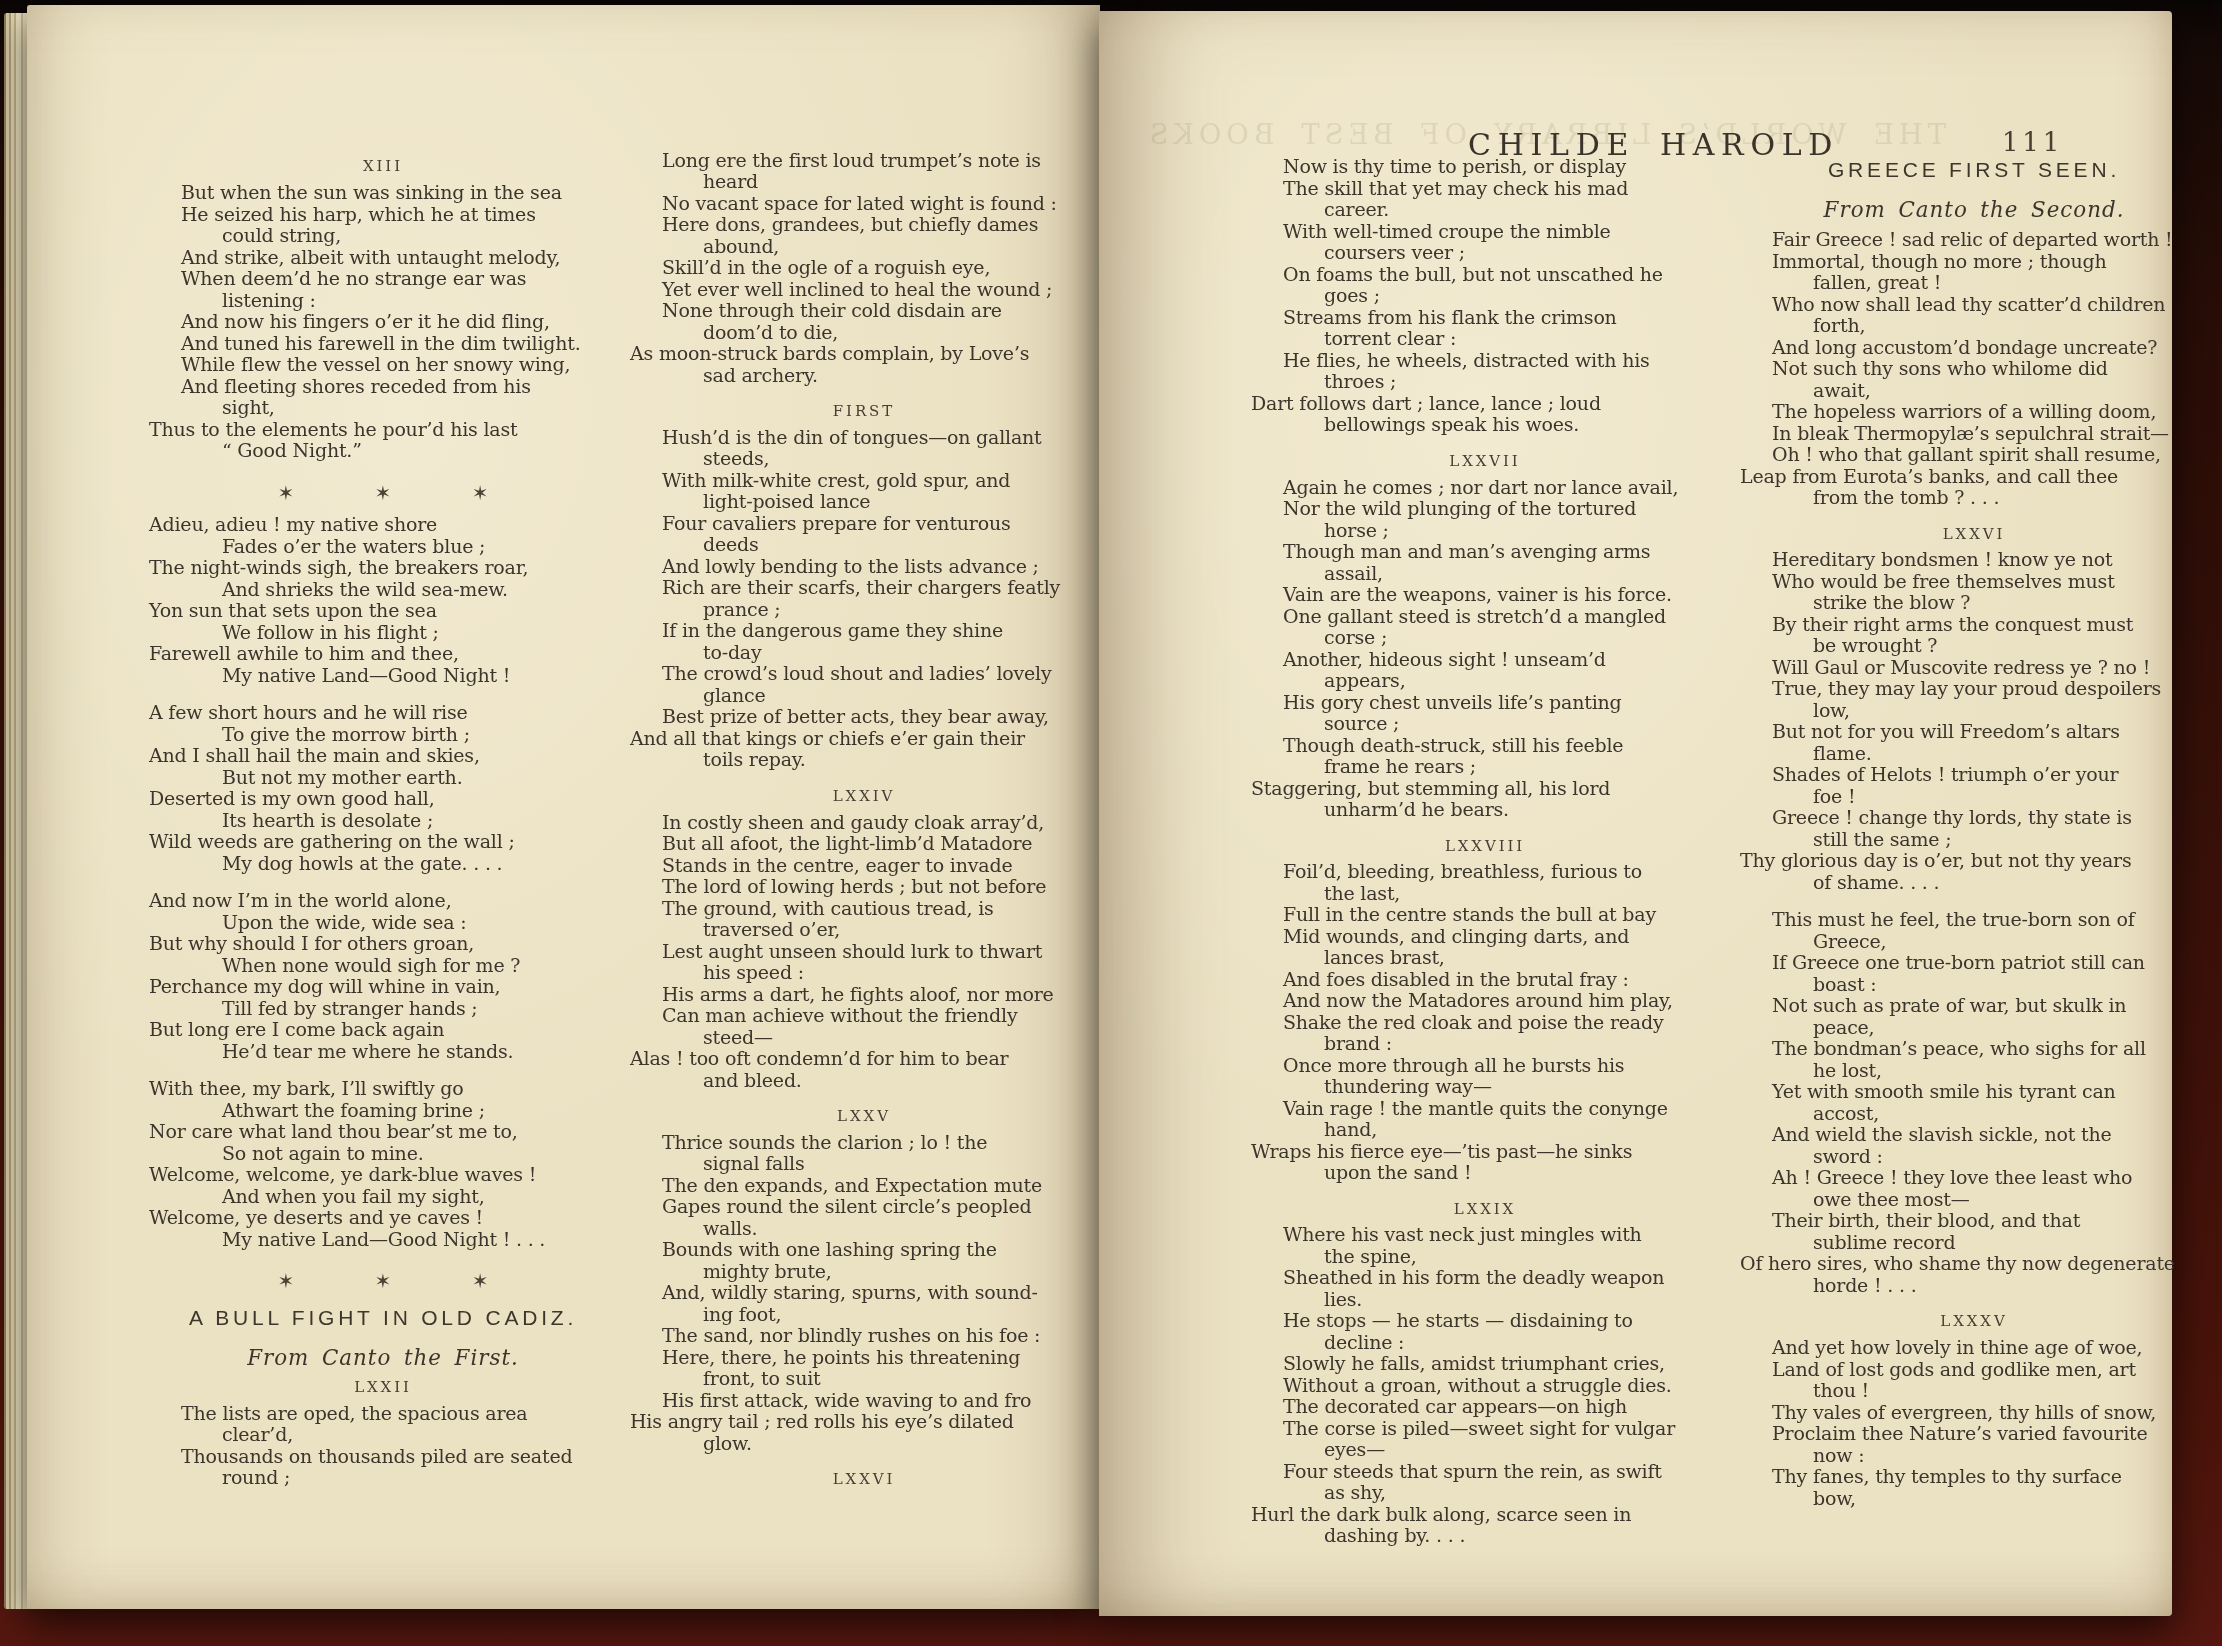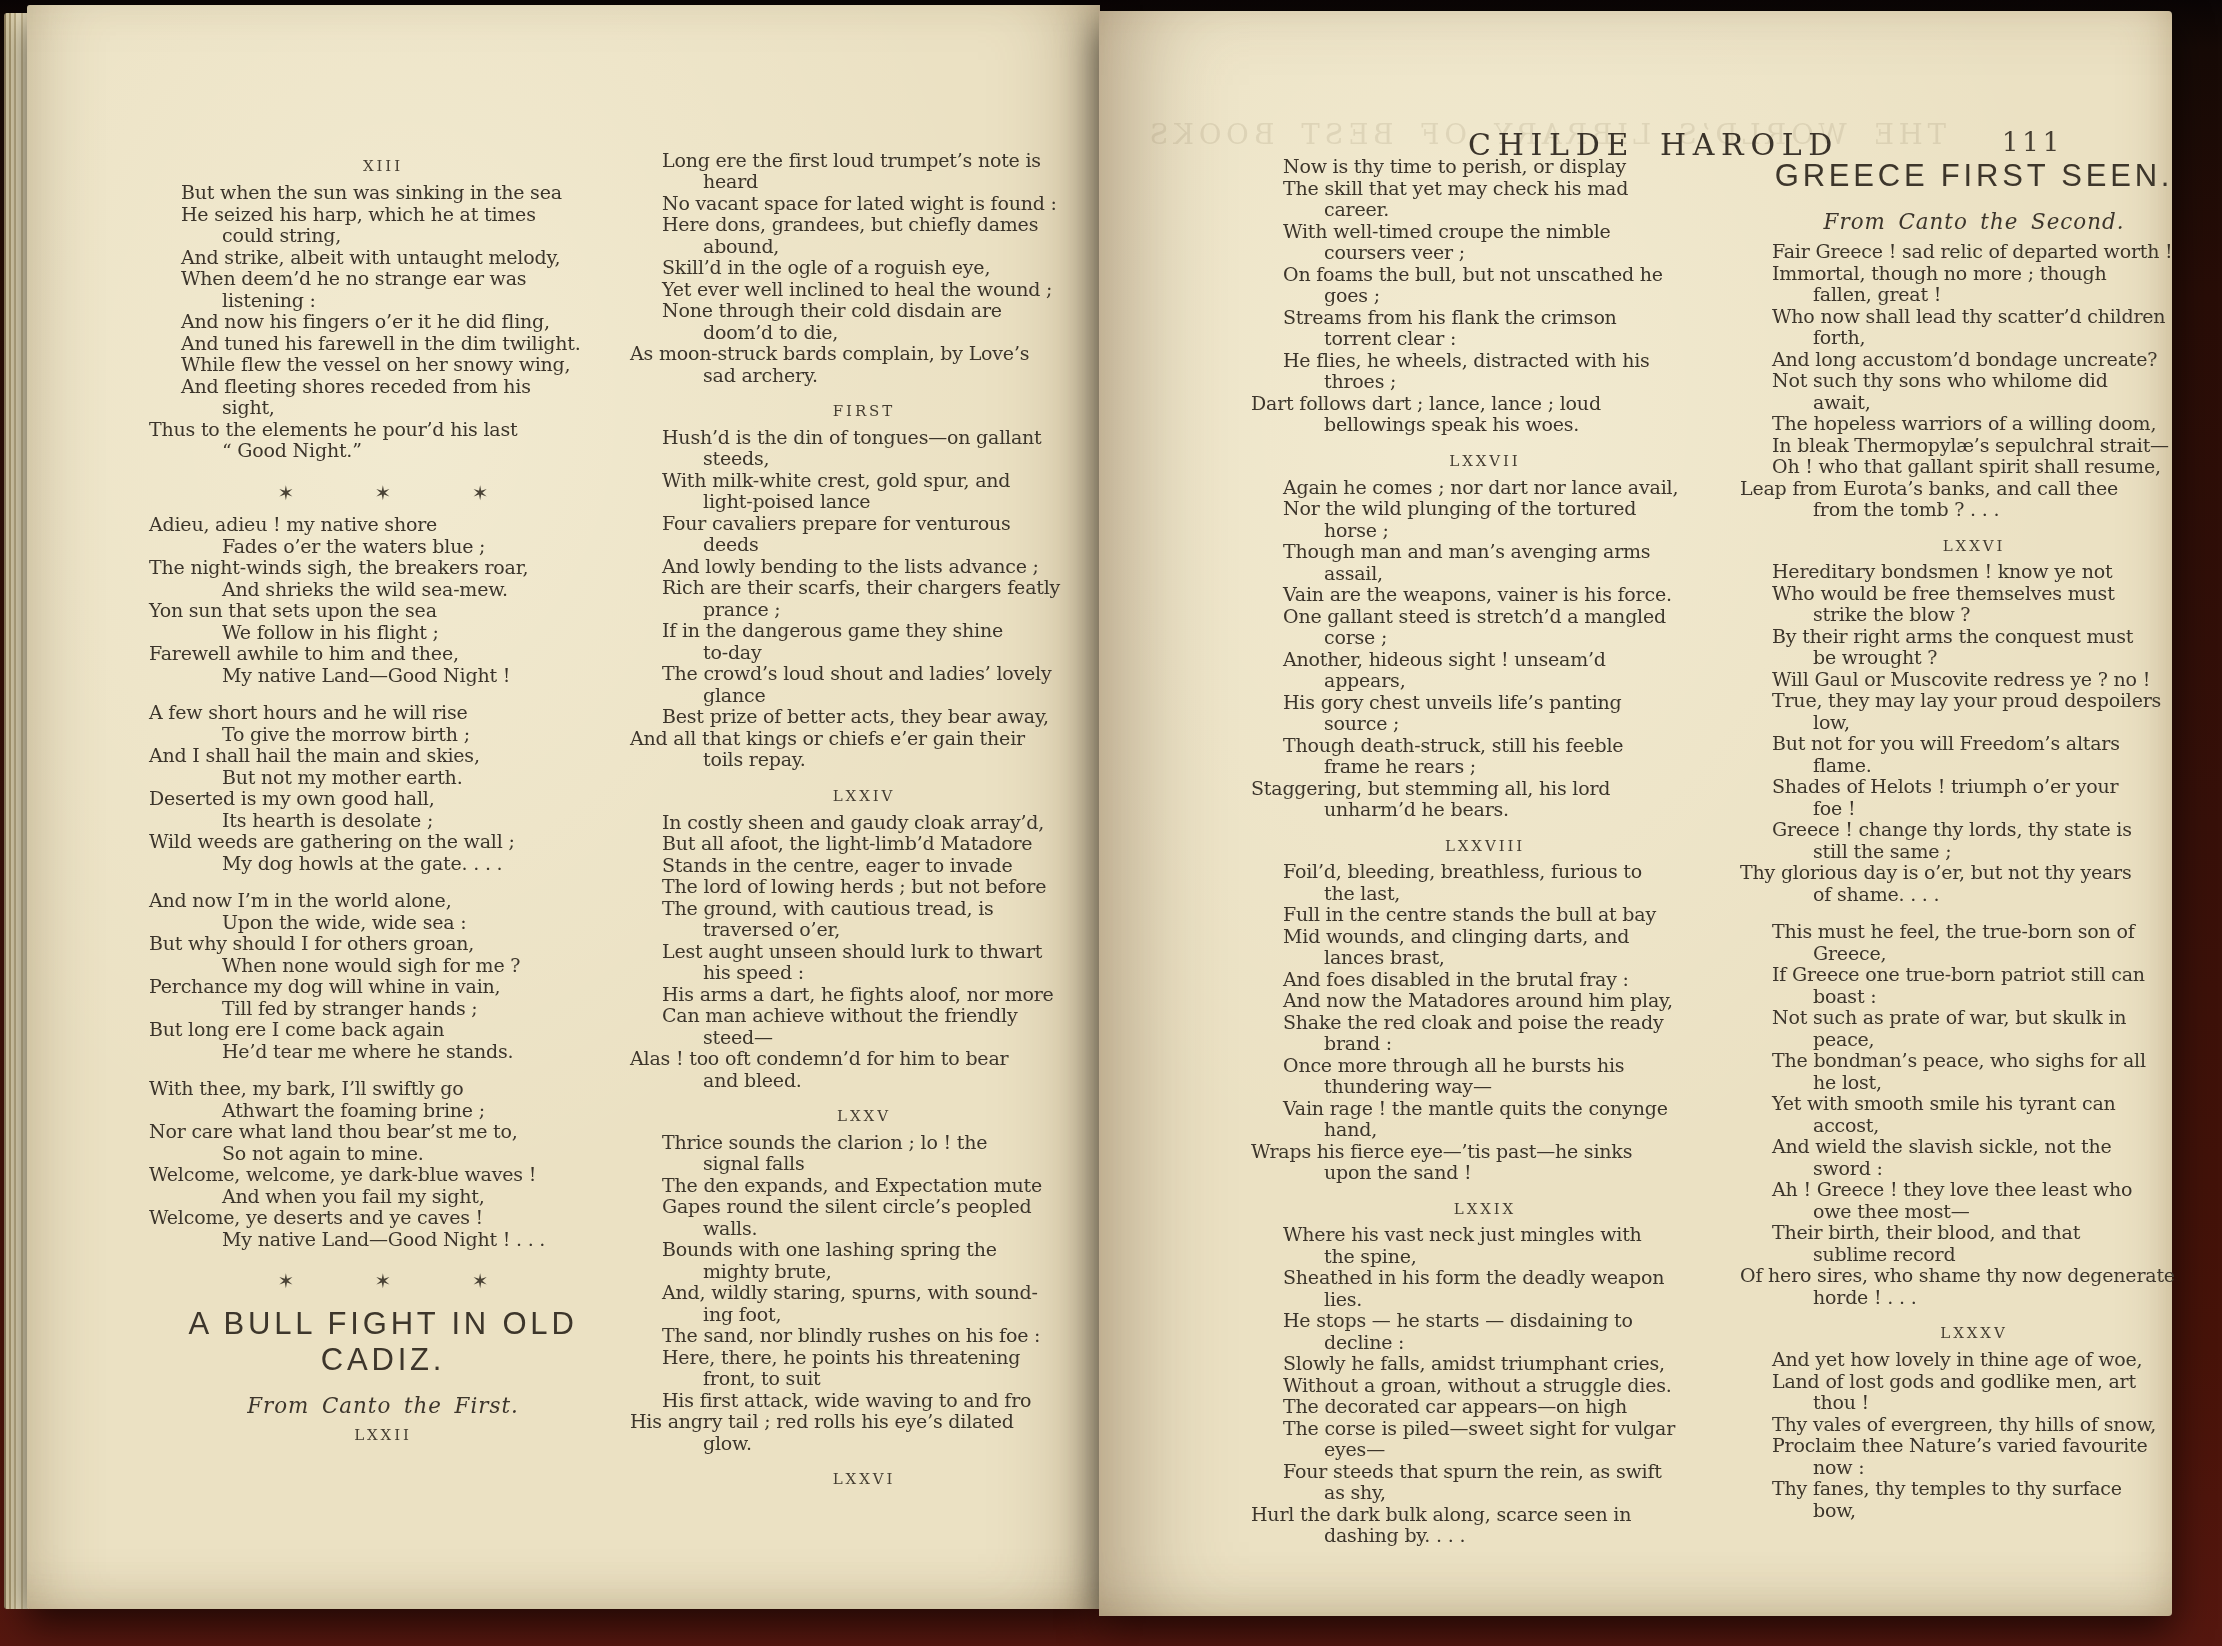--- a/index.html
+++ b/index.html
@@ -90,21 +90,21 @@
   .stanza-number{
     text-align:center;
     font-size:15px;letter-spacing:2.9px;
     color:#453e32;
     margin:7.6px 0 6.7px 0;
   }
   .section-heading{
     font-family:"Liberation Sans", sans-serif;
     font-weight:400;
     text-align:center;
-    font-size:31px;letter-spacing:3.8px;
+    font-size:21px;letter-spacing:3.8px;
     color:#3d362b;
     margin:13.3px 0 15px 0;
   }
   .section-subtitle{
     text-align:center;
     font-style:italic;
     font-size:21.4px;letter-spacing:1px;word-spacing:4.8px;
     margin:0 0 7.6px 0;
   }
   .stars-separator{
@@ -178,20 +178,26 @@
           <div class="ln c">So not again to mine.</div>
           <div class="ln a">Welcome, welcome, ye dark-blue waves !</div>
           <div class="ln c">And when you fail my sight,</div>
           <div class="ln a">Welcome, ye deserts and ye caves !</div>
           <div class="ln c">My native Land—Good Night ! . . .</div>
         </div>
         <div class="stars-separator">✶ ✶ ✶</div>
         <div class="section-heading">A BULL FIGHT IN OLD CADIZ.</div>
         <div class="section-subtitle">From Canto the First.</div>
         <div class="stanza-number">LXXII</div>
+        <div class="stanza">
+          <div class="ln b">The lists are oped, the spacious area</div>
+          <div class="ln c">clear’d,</div>
+          <div class="ln b">Thousands on thousands piled are seated</div>
+          <div class="ln c">round ;</div>
+        </div>
       </div>
     <div class="col" id="col-l2" style="left:563px;top:145px;">
         <div class="stanza">
           <div class="ln b">Long ere the first loud trumpet’s note is</div>
           <div class="ln c">heard</div>
           <div class="ln b">No vacant space for lated wight is found :</div>
           <div class="ln b">Here dons, grandees, but chiefly dames</div>
           <div class="ln c">abound,</div>
           <div class="ln b">Skill’d in the ogle of a roguish eye,</div>
           <div class="ln b">Yet ever well inclined to heal the wound ;</div>

